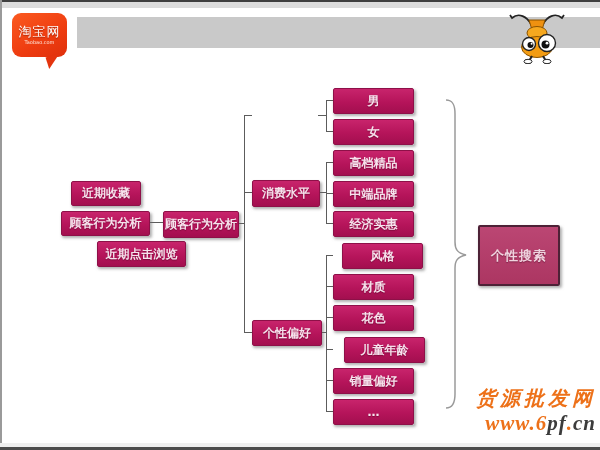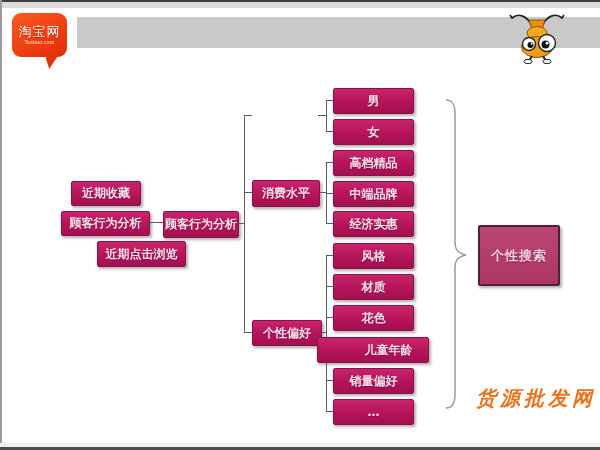--- a/index.html
+++ b/index.html
@@ -37,24 +37,24 @@
   #n-src3{left:61px;top:241px;width:87px;height:24px;margin-left:36px;}
   #n-root{left:163px;top:211px;width:74px;height:25px;}
   #n-b1{left:252px;top:103px;width:66px;height:24px;}
   #n-b2{left:252px;top:180px;width:66px;height:25px;}
   #n-b3{left:252px;top:320px;width:68px;height:24px;}
   #n-l1{left:333px;top:88px;width:79px;height:24px;}
   #n-l2{left:333px;top:119px;width:79px;height:24px;}
   #n-l3{left:333px;top:150px;width:79px;height:24px;}
   #n-l4{left:333px;top:181px;width:79px;height:24px;}
   #n-l5{left:333px;top:211px;width:79px;height:24px;}
-  #n-l6{left:333px;top:243px;width:79px;height:24px;}
+  #n-l6{left:342px;top:243px;width:79px;height:24px;}
   #n-l7{left:333px;top:274px;width:79px;height:24px;}
   #n-l8{left:333px;top:305px;width:79px;height:24px;}
-  #n-l9{left:317px;top:337px;width:79px;height:24px;padding-left:31px;}
+  #n-l9{left:344px;top:337px;width:79px;height:24px;}
   #n-l10{left:333px;top:368px;width:79px;height:24px;}
   #n-l11{left:333px;top:399px;width:79px;height:24px;}
   #n-search{left:478px;top:225px;width:78px;height:57px;
         background:linear-gradient(180deg,#bb4673 0%,#ac3662 100%);
         border:2px solid #4d2136;font-size:13px;letter-spacing:1px;color:#f0d4df;font-family:Liberation Mono, monospace;}
 
   
   .hl{position:absolute;height:1px;background:#5c5c5c;}
   .vl{position:absolute;width:1px;background:#5c5c5c;}
   .brace{position:absolute;left:438px;top:90px;}
@@ -151,14 +151,15 @@
   <div class="node" id="n-l6">风格</div>
   <div class="node" id="n-l7">材质</div>
   <div class="node" id="n-l8">花色</div>
   <div class="node" id="n-l9">儿童年龄</div>
   <div class="node" id="n-l10">销量偏好</div>
   <div class="node" id="n-l11">…</div>
 
   <div class="node" id="n-search">个性搜索</div>
 
   <div class="wm wm-name">货源批发网</div>
+  <div class="wm wm-url"><span class="o">www.6</span><span class="d">pf</span><span class="o">.</span><span class="d">cn</span></div>
 
 </div>
 
 </body></html>

